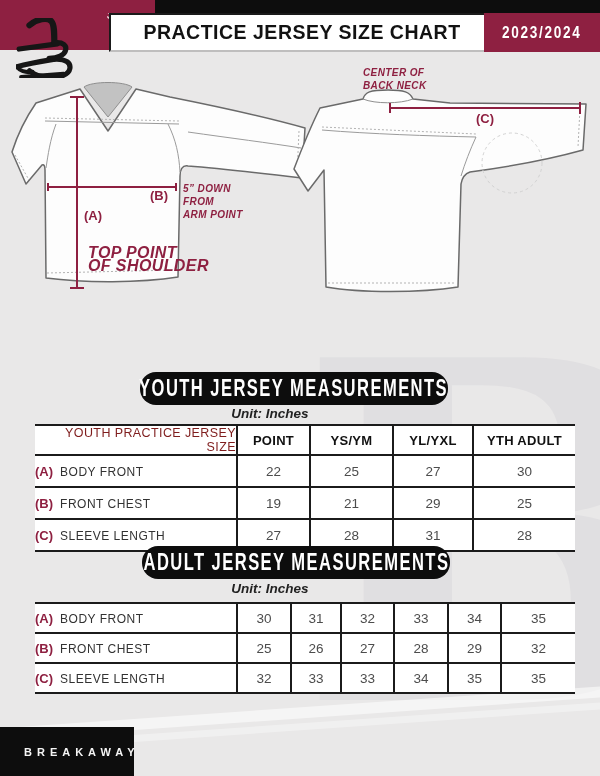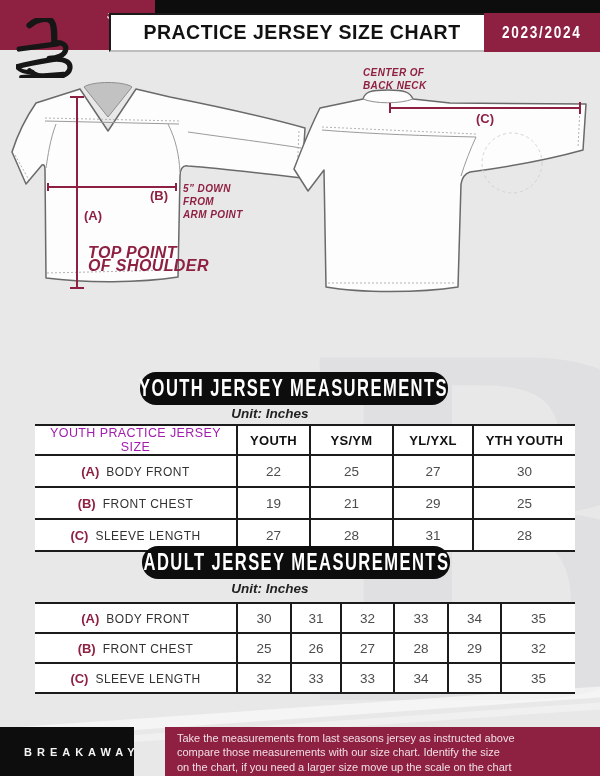--- a/index.html
+++ b/index.html
@@ -42,23 +42,23 @@
   .black-pill span{display:inline-block;transform:scaleX(.72);font-weight:bold;font-size:23px;letter-spacing:2px;color:#ffffff;white-space:nowrap;}
   .unit{left:0;width:540px;text-align:center;font-style:italic;font-weight:bold;font-size:13.5px;color:#222222;z-index:2;}
 
   
   table.size-table{position:absolute;left:35px;width:540px;border-collapse:collapse;table-layout:fixed;z-index:2;
     border-top:2px solid #1b1b1b;border-bottom:2px solid #1b1b1b;}
   table.size-table td,table.size-table th{background:#ffffff;padding:0;vertical-align:middle;}
   table.size-table td+td,table.size-table th+th{border-left:2px solid #1b1b1b;}
   table.size-table tr+tr td{border-top:2px solid #1b1b1b;}
   table.size-table tr.head th{border-bottom:2px solid #1b1b1b;}
-  th.szhead{text-align:center;padding-left:10px;font-weight:normal;font-size:12.5px;letter-spacing:.4px;color:#a21caf;}
+  th.szhead{text-align:right;padding-left:10px;font-weight:normal;font-size:12.5px;letter-spacing:.4px;color:#7f1d1d;}
   th.colhead{font-weight:bold;font-size:13px;color:#111111;letter-spacing:.3px;text-align:center;}
-  td.rowlabel{text-align:center;padding-left:10px;white-space:nowrap;}
+  td.rowlabel{text-align:left;padding-left:10px;white-space:nowrap;}
   td.rowlabel .key{color:#8e2041;font-weight:bold;font-size:13px;margin-right:7px;}
   td.rowlabel .lbl{color:#323232;font-size:12px;letter-spacing:.5px;}
   td.val{text-align:center;font-size:13.5px;color:#4c4c4c;}
   #youth-table th{height:28px;} #youth-table td{height:30px;}
   #adult-table th{height:26px;} #adult-table td{height:28px;}
 
   
   .footer-black{left:0;top:727px;width:134px;height:49px;background:#0d0d0d;display:flex;align-items:center;z-index:3;}
   .footer-black .brand{color:#f5f5f5;font-weight:bold;font-size:11px;letter-spacing:5px;margin-left:6px;white-space:nowrap;}
   .footer-maroon{left:165px;top:727px;width:435px;height:49px;background:#8e2041;box-sizing:border-box;
@@ -175,24 +175,24 @@
     <colgroup>
         <col style="width:202px">
         <col style="width:73px">
         <col style="width:83px">
         <col style="width:80px">
         <col style="width:102px">
       </colgroup>
     <tbody>
         <tr class="head">
       <th class="szhead">YOUTH PRACTICE JERSEY SIZE</th>
-      <th class="colhead">YOUTH</th>
+      <th class="colhead">POINT</th>
       <th class="colhead">YS/YM</th>
       <th class="colhead">YL/YXL</th>
-      <th class="colhead">YTH YOUTH</th>
+      <th class="colhead">YTH ADULT</th>
     </tr>
     <tr>
       <td class="rowlabel"><span class="key">(A)</span><span class="lbl">BODY FRONT</span></td>
       <td class="val">22</td>
       <td class="val">25</td>
       <td class="val">27</td>
       <td class="val">30</td>
     </tr>
     <tr>
       <td class="rowlabel"><span class="key">(B)</span><span class="lbl">FRONT CHEST</span></td>
@@ -264,19 +264,14 @@
         <path d="M3,30 L40,25" stroke-width="5"></path>
         <path d="M37,24 C46,23 49,27 48,31 C47,36 40,39 32,39" stroke-width="5"></path>
         <path d="M1,47 C12,44 24,42 36,40" stroke-width="5"></path>
         <path d="M1,47 C3,51 9,53 16,52" stroke-width="4"></path>
         <path d="M36,40 C49,39 53,44 52,49 C51,55 42,58 32,57 C24,57 17,55 13,51" stroke-width="5"></path>
         <path d="M5,57 L46,54" stroke-width="4"></path>
       </g>
     </svg>
     <span class="brand">BREAKAWAY</span>
   </div>
-  <div class="abs footer-maroon">
-    <div>Take the measurements from last seasons jersey as instructed above</div>
-    <div>compare those measurements  with our size chart. Identify the size</div>
-    <div>on the chart, if you need a larger size move up the scale on the chart</div>
-  </div>
 
 </div>
 
 </body></html>

